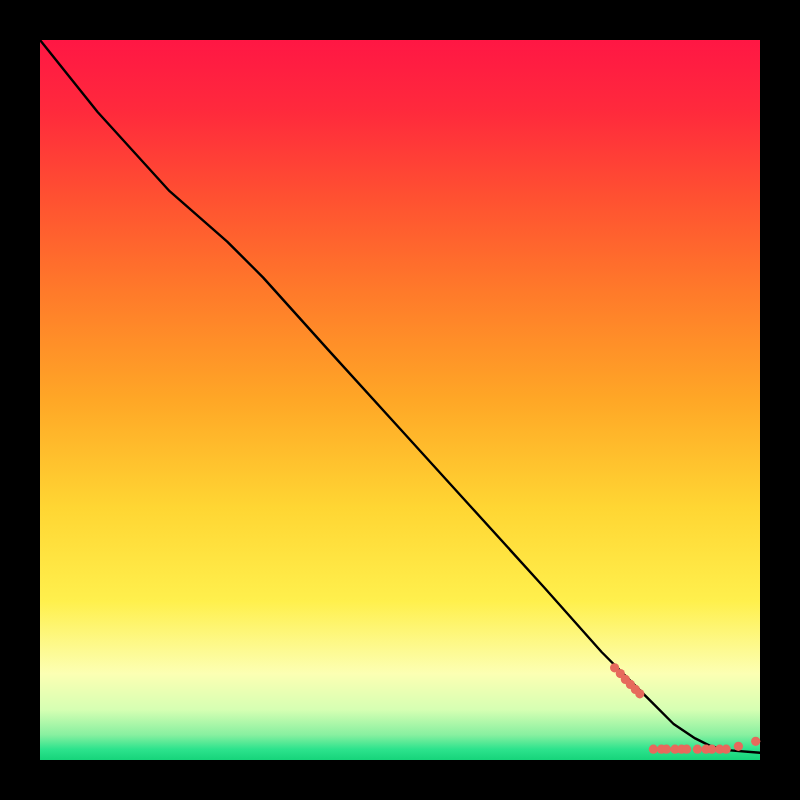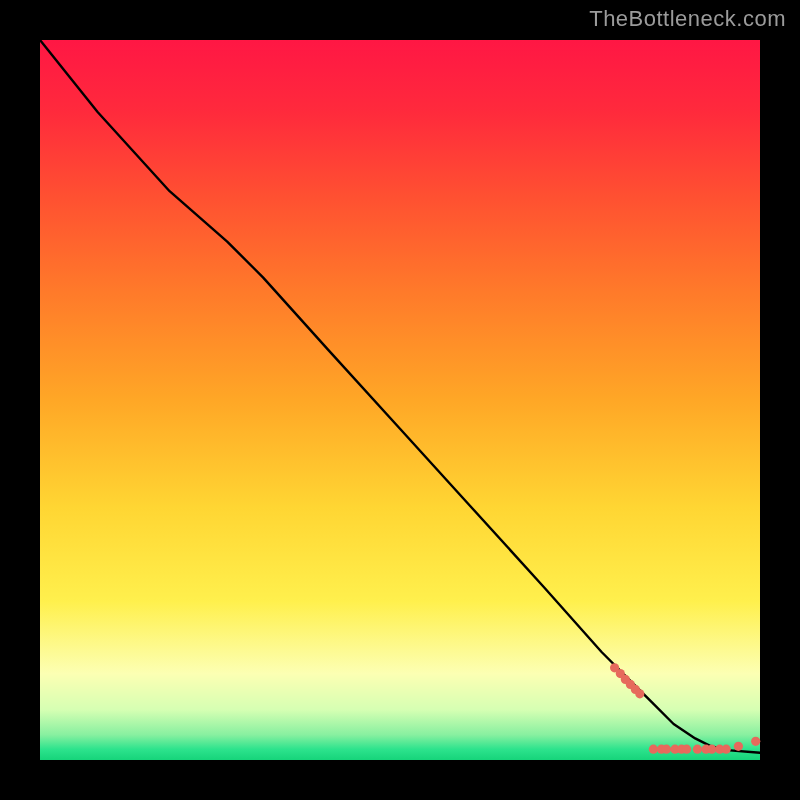--- a/index.html
+++ b/index.html
@@ -55,21 +55,20 @@
     top: 0;
     width: 720px;
     height: 720px;
     overflow: visible;
   }
 </style>
 </head>
 <body>
 
 <div class="frame">
-  <div class="watermark">TheBottleneck.com</div>
 
   <div class="plot">
     <svg class="overlay" viewBox="0 0 720 720">
       <polyline id="curve-line" fill="none" stroke="#000000" stroke-width="2.4" stroke-linecap="round" stroke-linejoin="round" points="0.0,0.0 57.6,72.0 129.6,151.2 187.2,201.6 223.2,237.6 288.0,309.6 360.0,388.8 432.0,468.0 504.0,547.2 561.6,612.0 590.4,640.8 612.0,662.4 633.6,684.0 655.2,698.4 669.6,705.6 684.0,709.9 720.0,712.8"></polyline>
       <g id="dots-group">
           <circle cx="574.6" cy="627.8" r="4.6" fill="#e66a5c"></circle>
           <circle cx="580.3" cy="633.6" r="4.6" fill="#e66a5c"></circle>
           <circle cx="585.4" cy="639.4" r="4.6" fill="#e66a5c"></circle>
           <circle cx="590.4" cy="644.4" r="4.6" fill="#e66a5c"></circle>
           <circle cx="595.4" cy="649.4" r="4.6" fill="#e66a5c"></circle>

